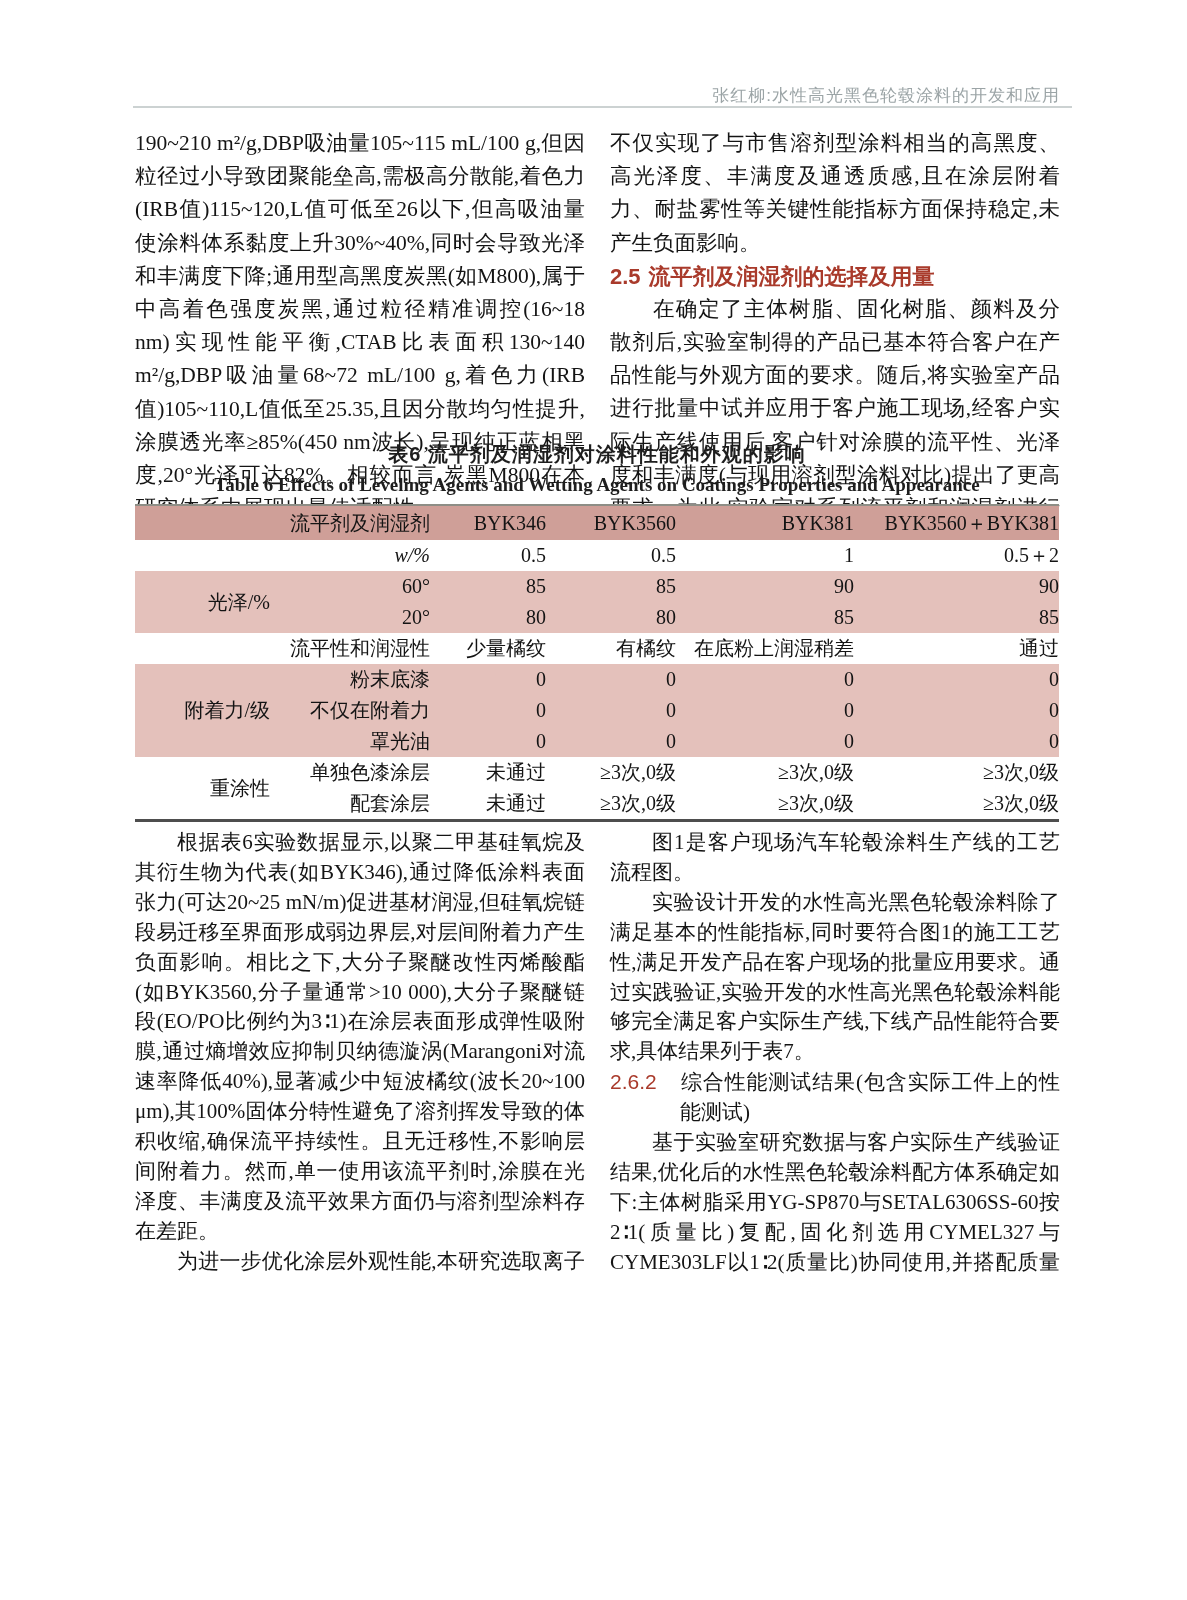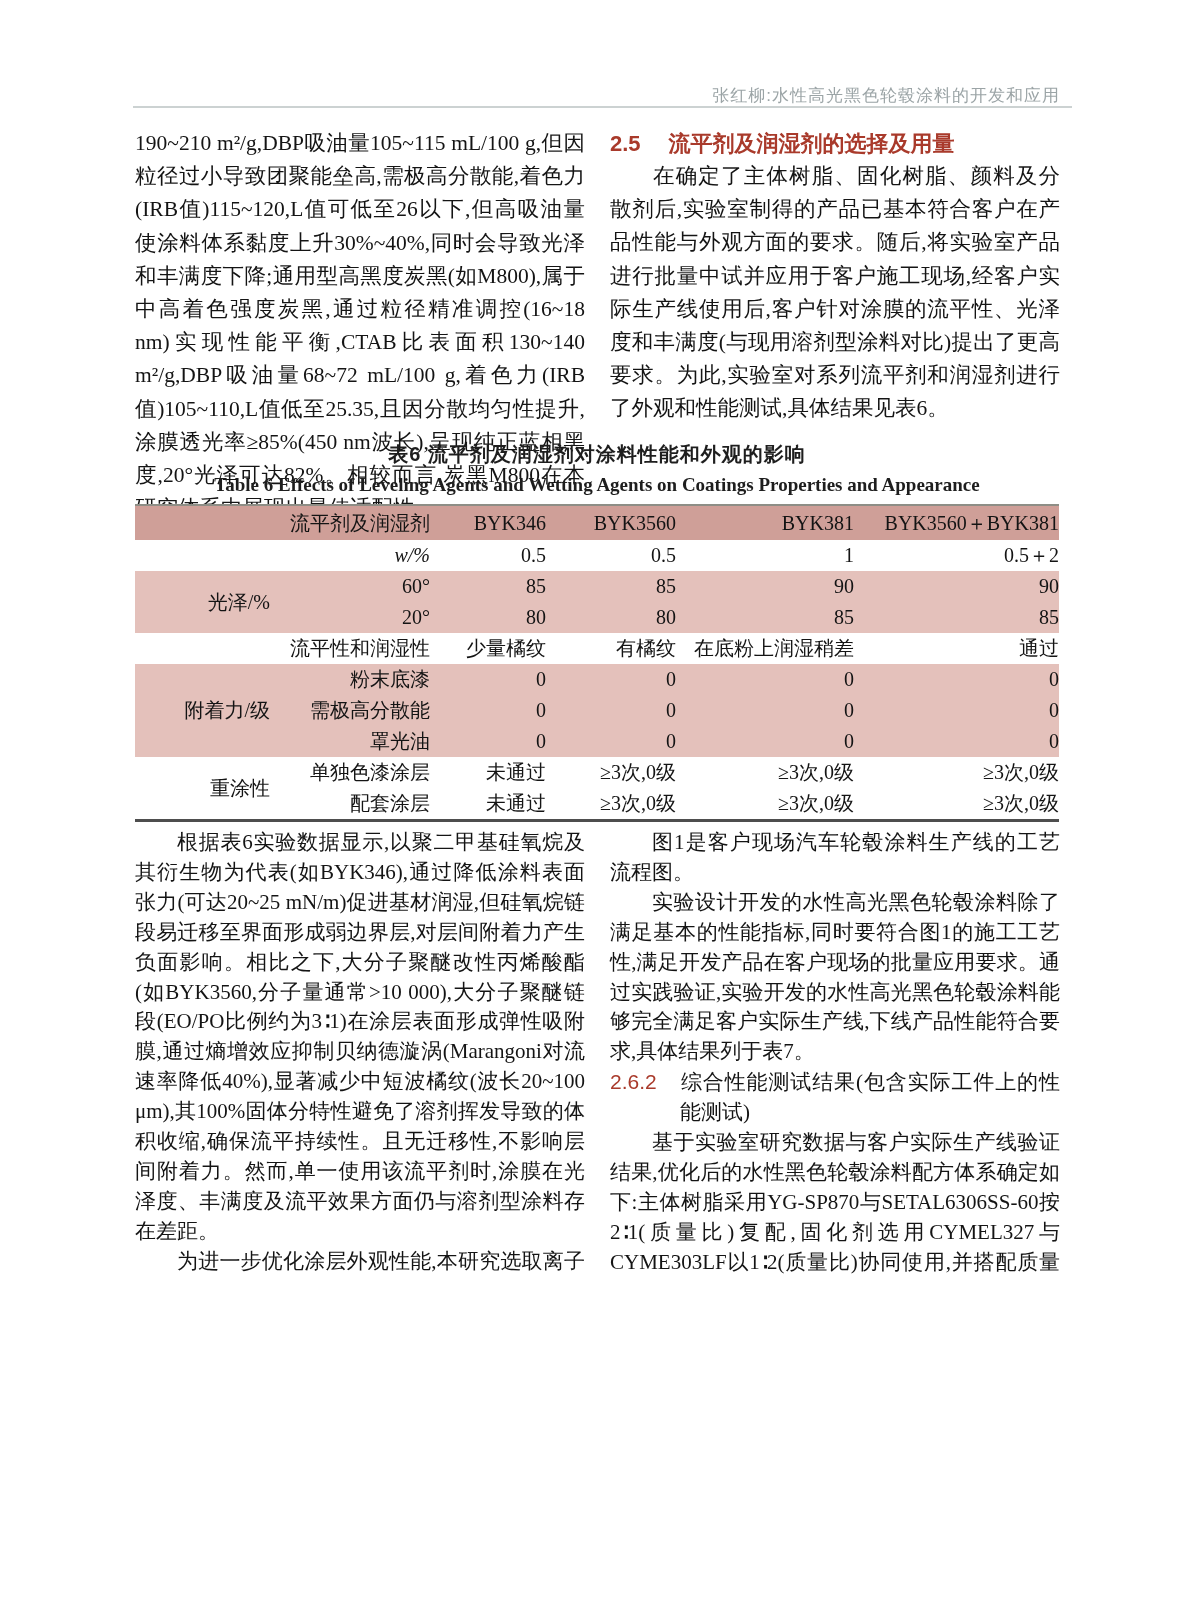--- a/index.html
+++ b/index.html
@@ -30,21 +30,21 @@
   .bottom-cols{top:828px;font-size:21px;line-height:29.9px;}
   p.body-par{margin:0;text-align:justify;}
   p.indent{text-indent:2em;}
   .h-red{
     font-family:"Liberation Sans", sans-serif;
     font-weight:bold;font-size:22px;
     color:var(--accent_red,#a93a2b);
     line-height:33px;
   }
   .bottom-cols .h-red{line-height:30px;}
-  .h-red .hnum{margin-right:28px;}
+  .h-red .hnum{margin-right:8px;}
   .h-sub{line-height:29.9px;padding-left:70px;text-align:justify;}
   .h-sub .hnum{
     display:inline-block;width:70px;margin-left:-70px;
     font-family:"Liberation Sans", sans-serif;
     color:var(--accent_red,#a93a2b);
   }
   
   .table-block{position:absolute;top:441px;left:135px;width:924px;}
   .tbl-title-cn{
     text-align:center;font-family:"Liberation Sans", sans-serif;
@@ -96,20 +96,21 @@
 <div class="page">
 
   <div class="running-header">张红柳:水性高光黑色轮毂涂料的开发和应用</div>
   <div class="header-rule"></div>
 
   <div class="cols top-cols">
     <div class="col">
       <p class="body-par">190~210 m²/g,DBP吸油量105~115 mL/100 g,但因粒径过小导致团聚能垒高,需极高分散能,着色力(IRB值)115~120,L值可低至26以下,但高吸油量使涂料体系黏度上升30%~40%,同时会导致光泽和丰满度下降;通用型高黑度炭黑(如M800),属于中高着色强度炭黑,通过粒径精准调控(16~18 nm)实现性能平衡,CTAB比表面积130~140 m²/g,DBP吸油量68~72 mL/100 g,着色力(IRB值)105~110,L值低至25.35,且因分散均匀性提升,涂膜透光率≥85%(450 nm波长),呈现纯正蓝相黑度,20°光泽可达82%。相较而言,炭黑M800在本研究体系中展现出最佳适配性,</p>
     </div>
     <div class="col">
+      <p class="body-par">不仅实现了与市售溶剂型涂料相当的高黑度、高光泽度、丰满度及通透质感,且在涂层附着力、耐盐雾性等关键性能指标方面保持稳定,未产生负面影响。</p>
       <div class="h-red"><span class="hnum">2.5</span><span>流平剂及润湿剂的选择及用量</span></div>
       <p class="body-par indent">在确定了主体树脂、固化树脂、颜料及分散剂后,实验室制得的产品已基本符合客户在产品性能与外观方面的要求。随后,将实验室产品进行批量中试并应用于客户施工现场,经客户实际生产线使用后,客户针对涂膜的流平性、光泽度和丰满度(与现用溶剂型涂料对比)提出了更高要求。为此,实验室对系列流平剂和润湿剂进行了外观和性能测试,具体结果见表6。</p>
     </div>
   </div>
 
   <div class="table-block">
     <div class="tbl-title-cn">表6  流平剂及润湿剂对涂料性能和外观的影响</div>
     <div class="tbl-title-en">Table 6  Effects of Leveling Agents and Wetting Agents on Coatings Properties and Appearance</div>
     <table class="t6">
       <colgroup>
@@ -159,21 +160,21 @@
         </tr>
         <tr class="t-pink">
           <td rowspan="3" class="lbl">附着力/级</td>
           <td class="sub">粉末底漆</td>
           <td class="c">0</td>
           <td class="c">0</td>
           <td class="c">0</td>
           <td class="c">0</td>
         </tr>
         <tr class="t-pink">
-          <td class="sub">需极高分散能</td>
+          <td class="sub">不仅在附着力</td>
           <td class="c">0</td>
           <td class="c">0</td>
           <td class="c">0</td>
           <td class="c">0</td>
         </tr>
         <tr class="t-pink">
           <td class="sub">罩光油</td>
           <td class="c">0</td>
           <td class="c">0</td>
           <td class="c">0</td>

